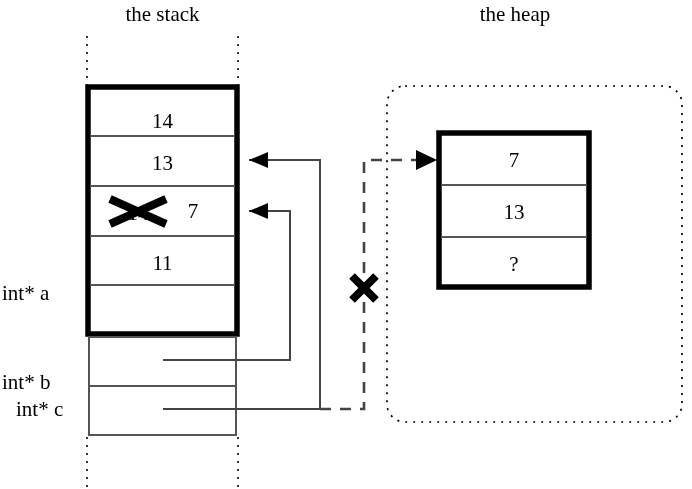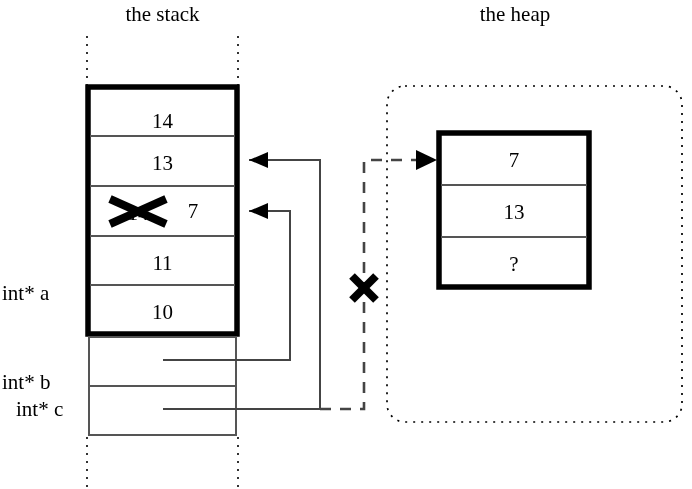--- a/index.html
+++ b/index.html
@@ -111,21 +111,20 @@
 
   <div class="lbl cell-val" style="left:88px; top:104px; width:149px;margin-top:7px;">14</div>
 
   <div class="lbl cell-val" style="left:88px; top:153px; width:149px;">13</div>
 
   <div class="lbl cell-val" style="left:110px; top:203px; width:56px;">14</div>
   <div class="lbl cell-val" style="left:170px; top:201px; width:46px;">7</div>
 
   <div class="lbl cell-val" style="left:88px; top:253px; width:149px;">11</div>
 
-  <div class="lbl cell-val" style="left:88px; top:302px; width:149px;">10</div>
 
   <div class="lbl cell-val" style="left:439px; top:150px; width:150px;">7</div>
   <div class="lbl cell-val" style="left:439px; top:202px; width:150px;">13</div>
   <div class="lbl cell-val" style="left:439px; top:254px; width:150px;">?</div>
 
   <div class="lbl var-lbl" style="left:2px; top:283px;">int* a</div>
   <div class="lbl var-lbl" style="left:2px; top:372px;">int* b</div>
   <div class="lbl var-lbl" style="left:16px; top:399px;">int* c</div>
 
 </div>

